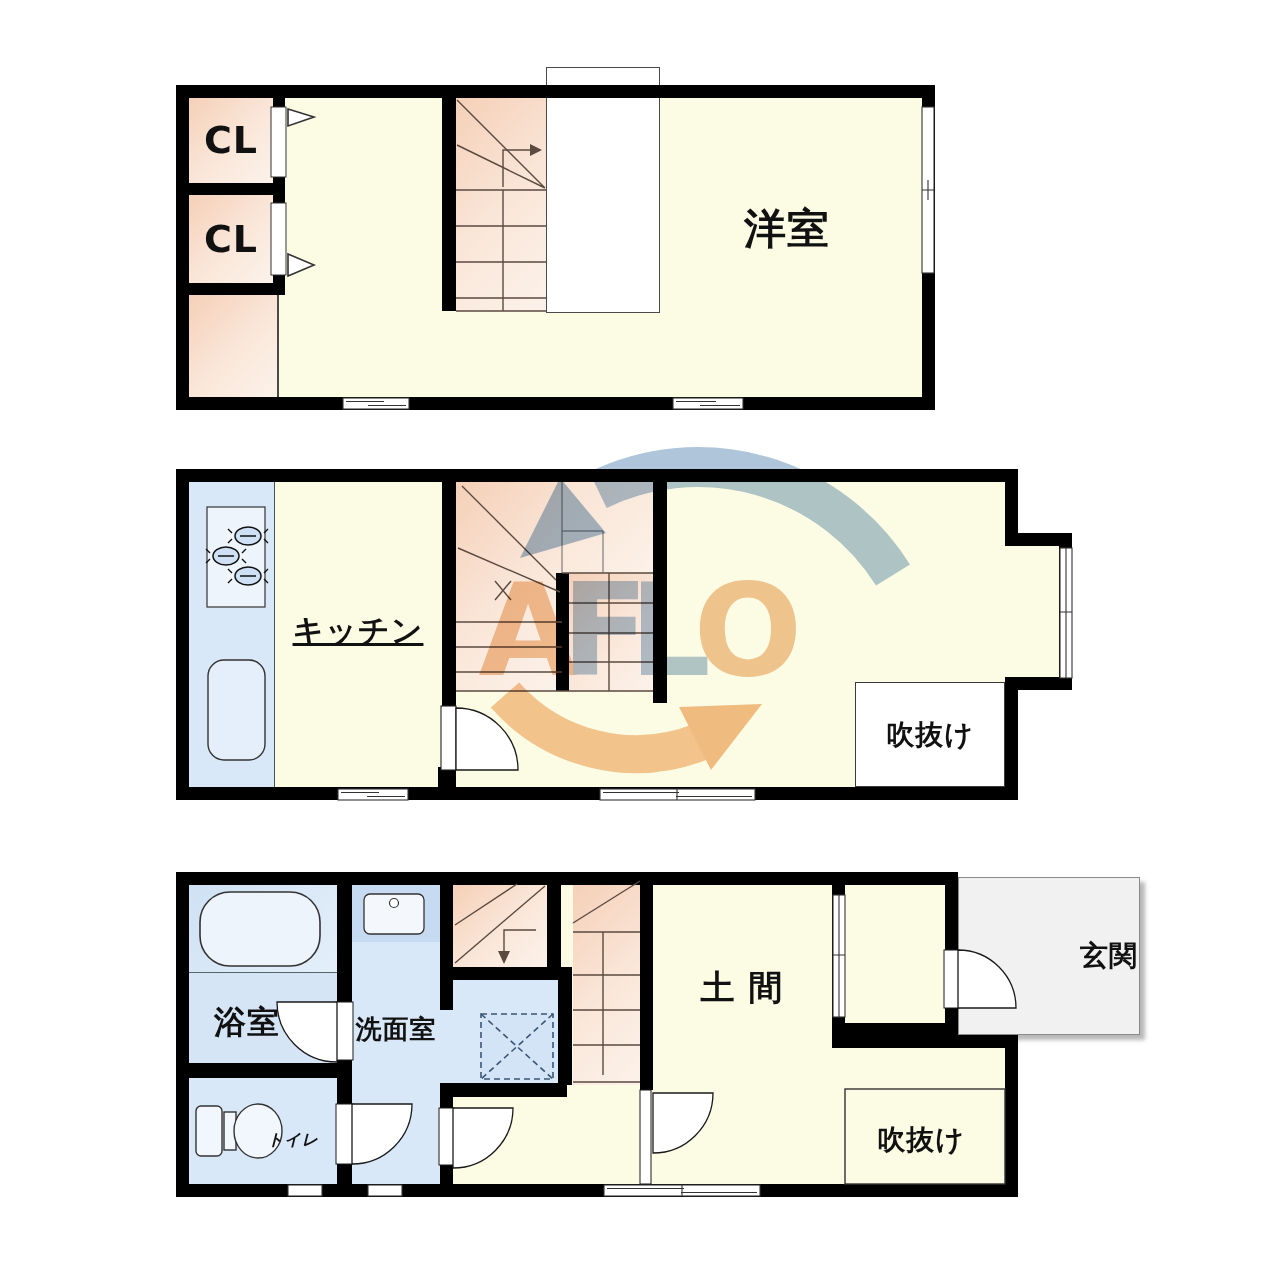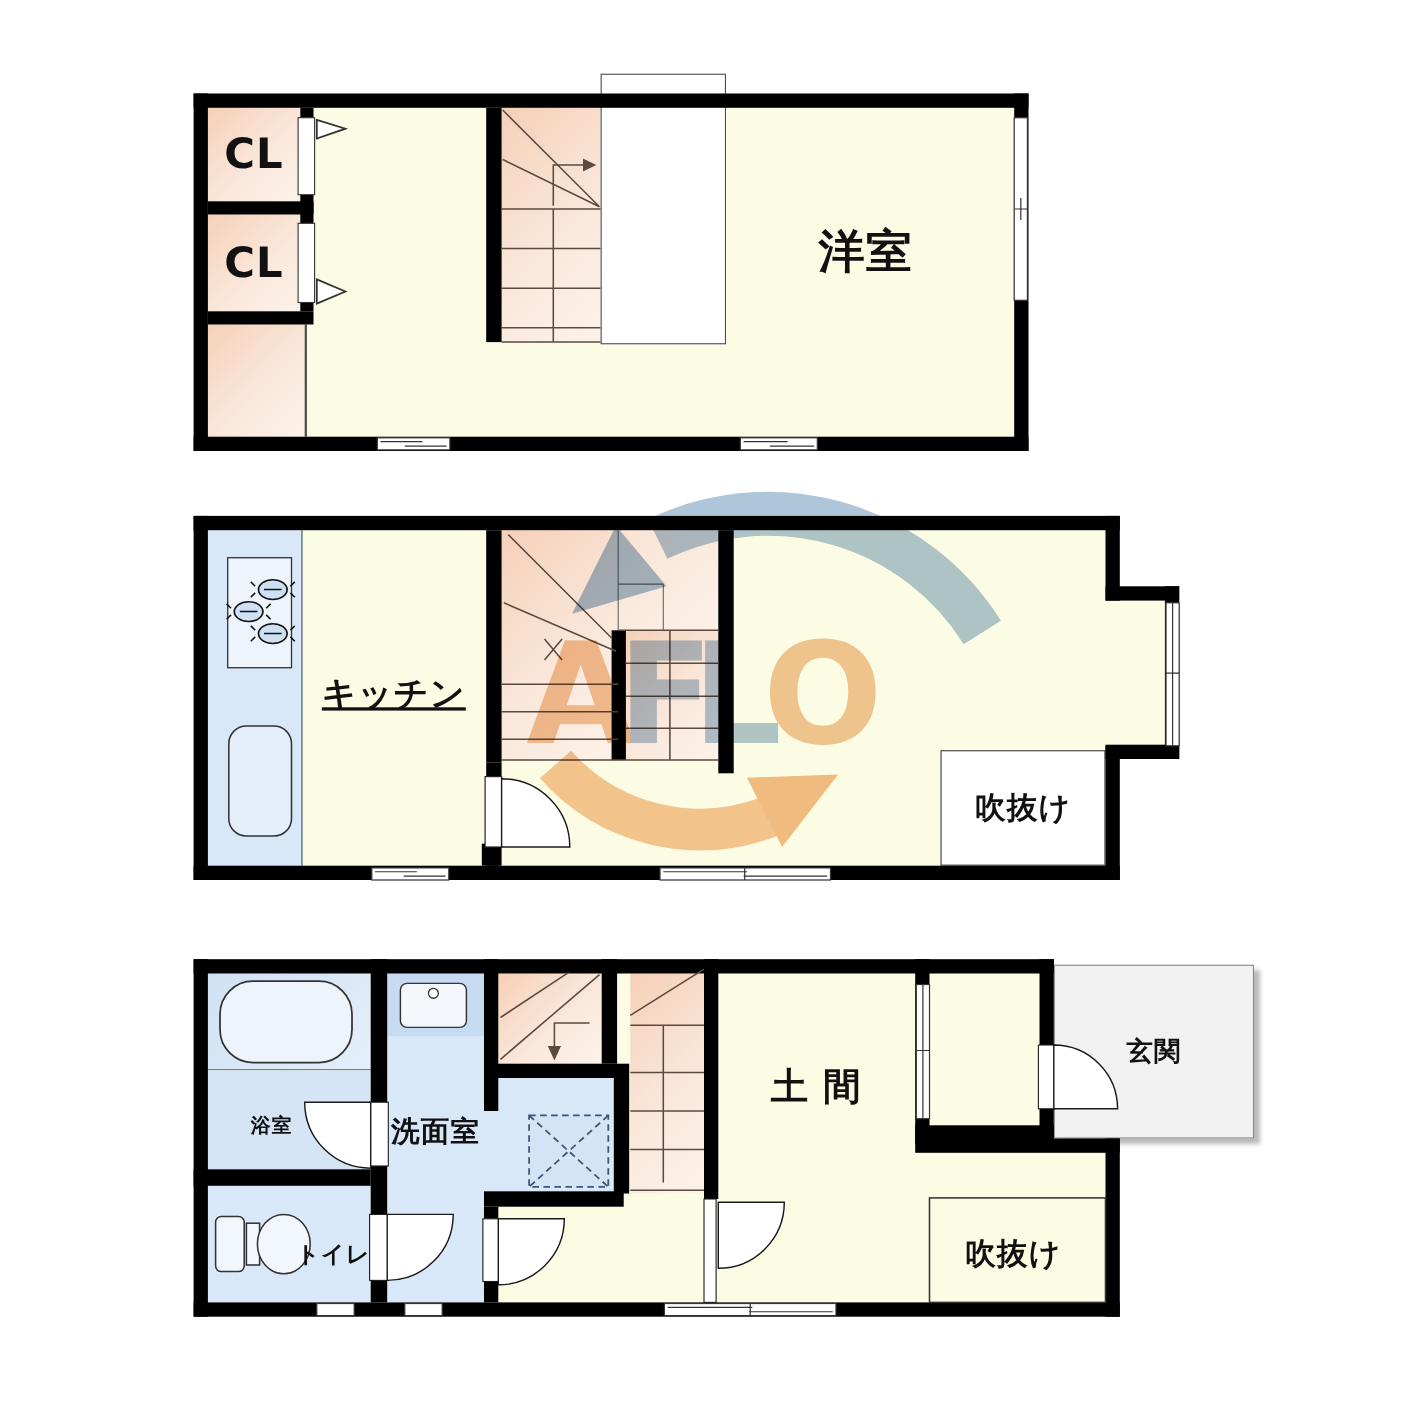--- a/index.html
+++ b/index.html
@@ -220,20 +220,20 @@
       <text x="670" y="675" fill="#B2C7DA">L</text>
       <text x="748" y="675" fill="#F2C69C">O</text>
     </g>
   </svg>
 
   <div class="lbl" style="left:231px;top:140px;font-size:38px;">CL</div>
   <div class="lbl" style="left:231px;top:239px;font-size:38px;">CL</div>
   <div class="lbl" style="left:787px;top:229px;font-size:42px;">洋室</div>
   <div class="lbl" style="left:358px;top:631px;font-size:31px;text-decoration:underline;">キッチン</div>
   <div class="lbl" style="left:930px;top:735px;font-size:28px;">吹抜け</div>
-  <div class="lbl" style="left:247px;top:1023px;font-size:18px;">浴室</div>
+  <div class="lbl" style="left:247px;top:1023px;font-size:32px;">浴室</div>
   <div class="lbl" style="left:396px;top:1029px;font-size:26px;">洗面室</div>
-  <div class="lbl" style="left:303px;top:1140px;font-size:21px;">トイレ</div>
+  <div class="lbl" style="left:293px;top:1140px;font-size:16px;font-style:italic;">トイレ</div>
   <div class="lbl" style="left:742px;top:988px;font-size:34px;">土 間</div>
-  <div class="lbl" style="left:1049px;top:956px;font-size:24px;">玄関</div>
+  <div class="lbl" style="left:1109px;top:956px;font-size:28px;">玄関</div>
   <div class="lbl" style="left:921px;top:1140px;font-size:28px;">吹抜け</div>
 
 </div>
 
 </body></html>

